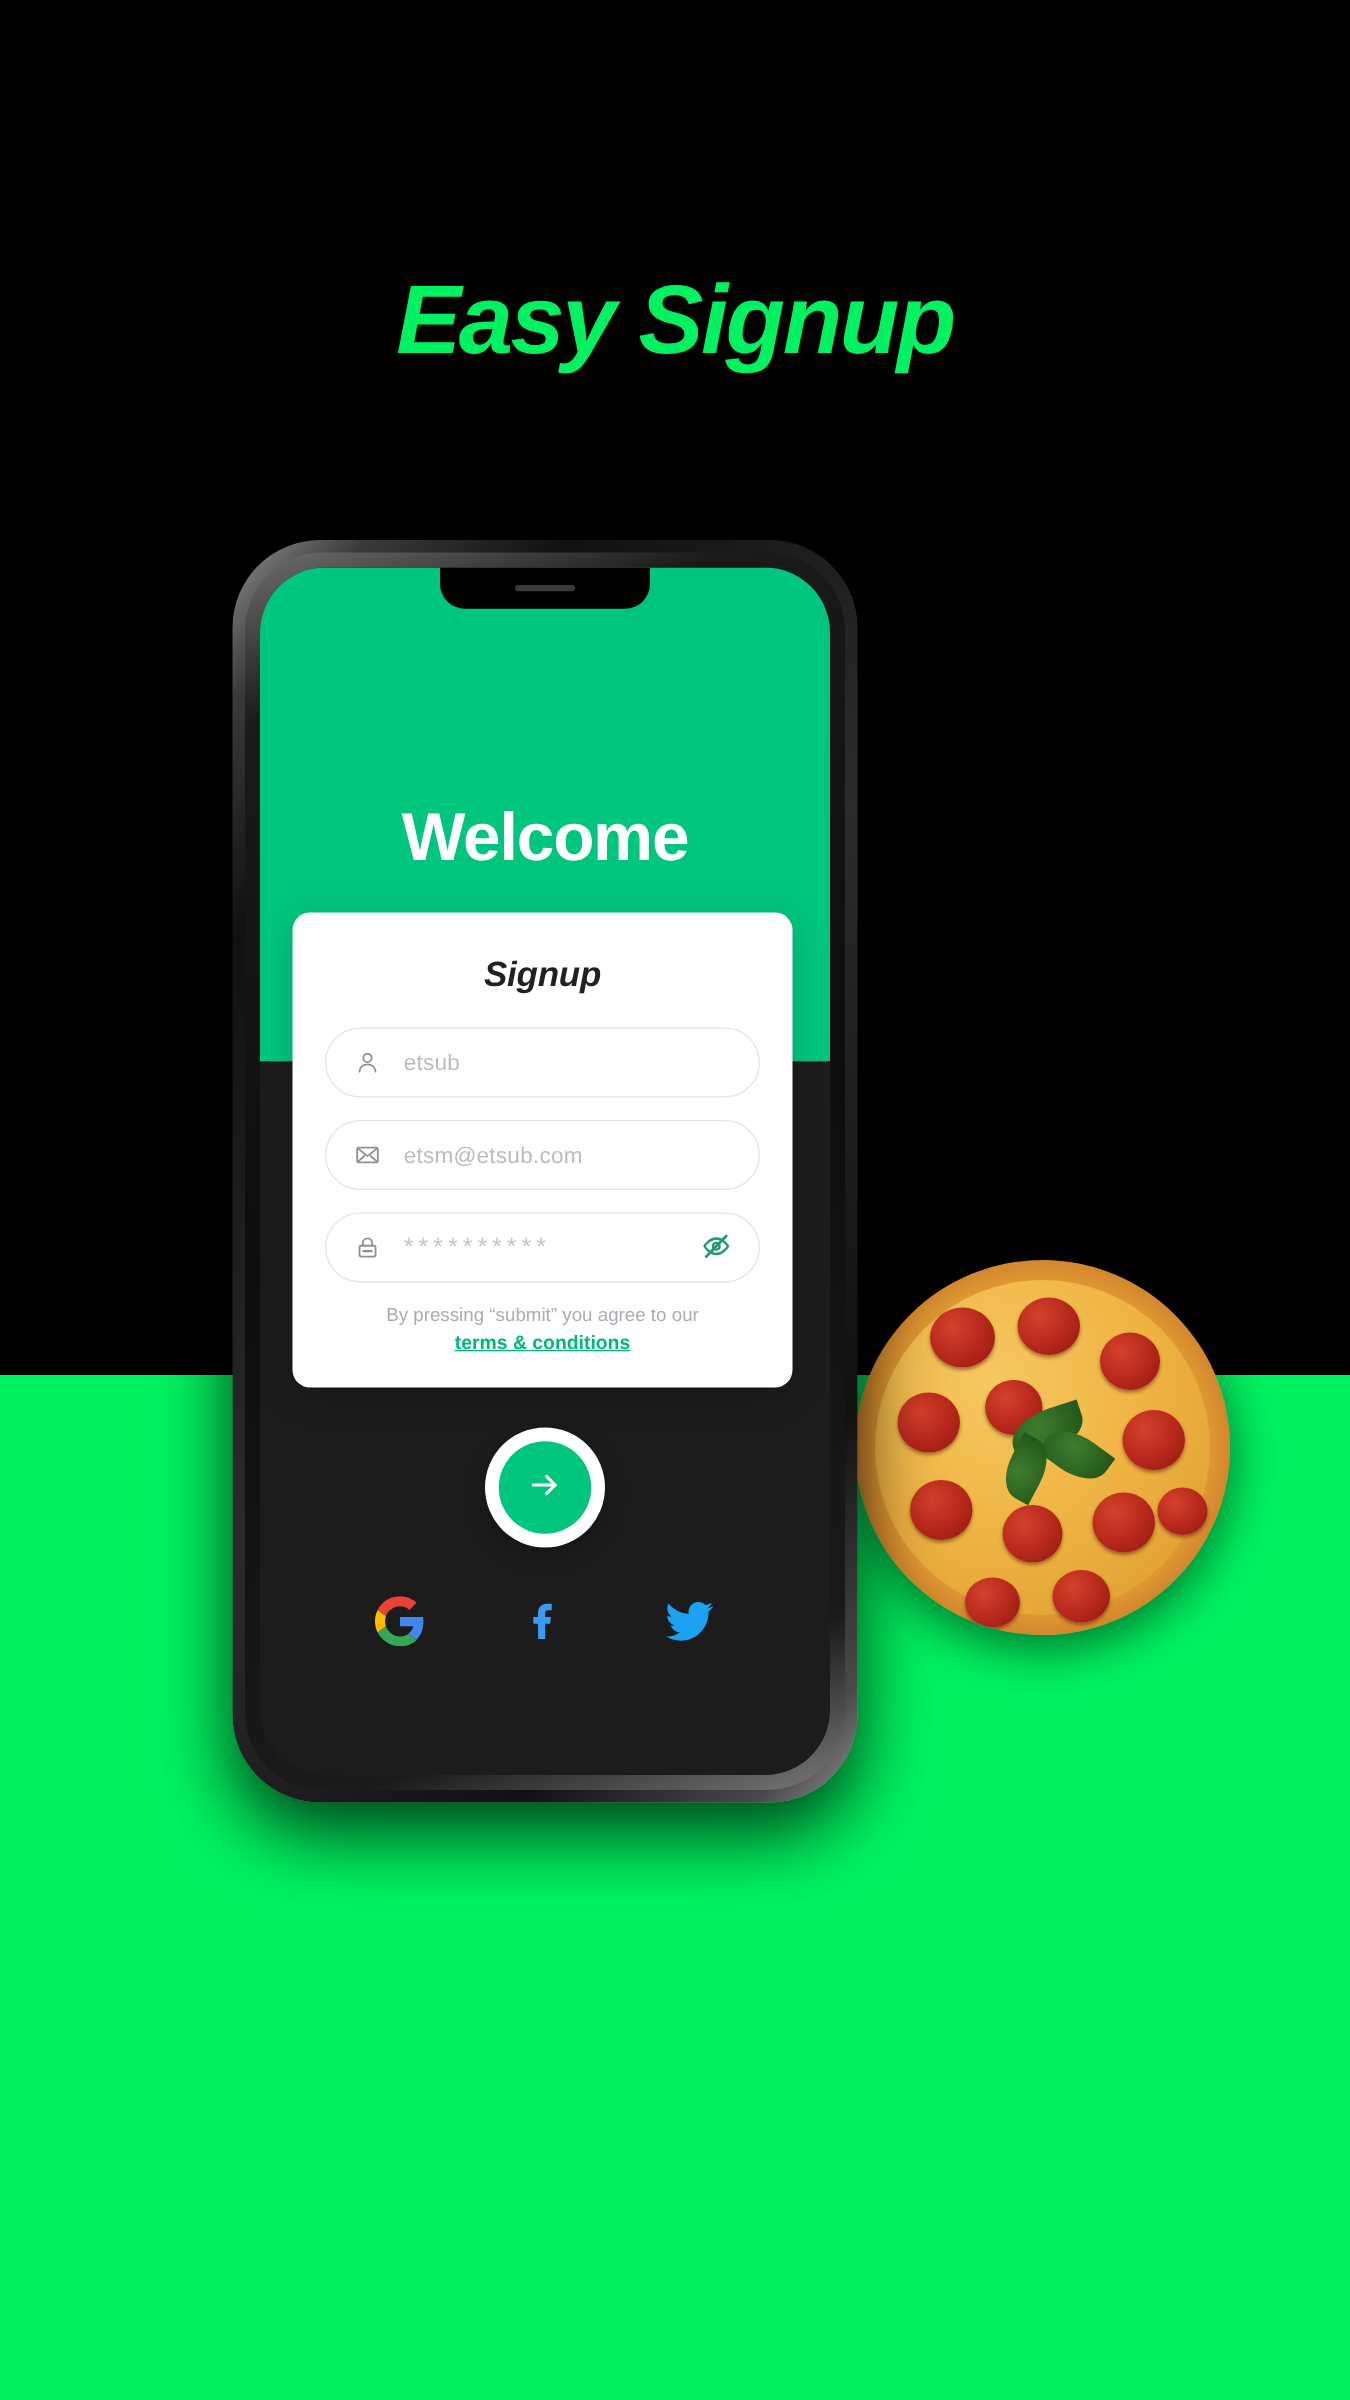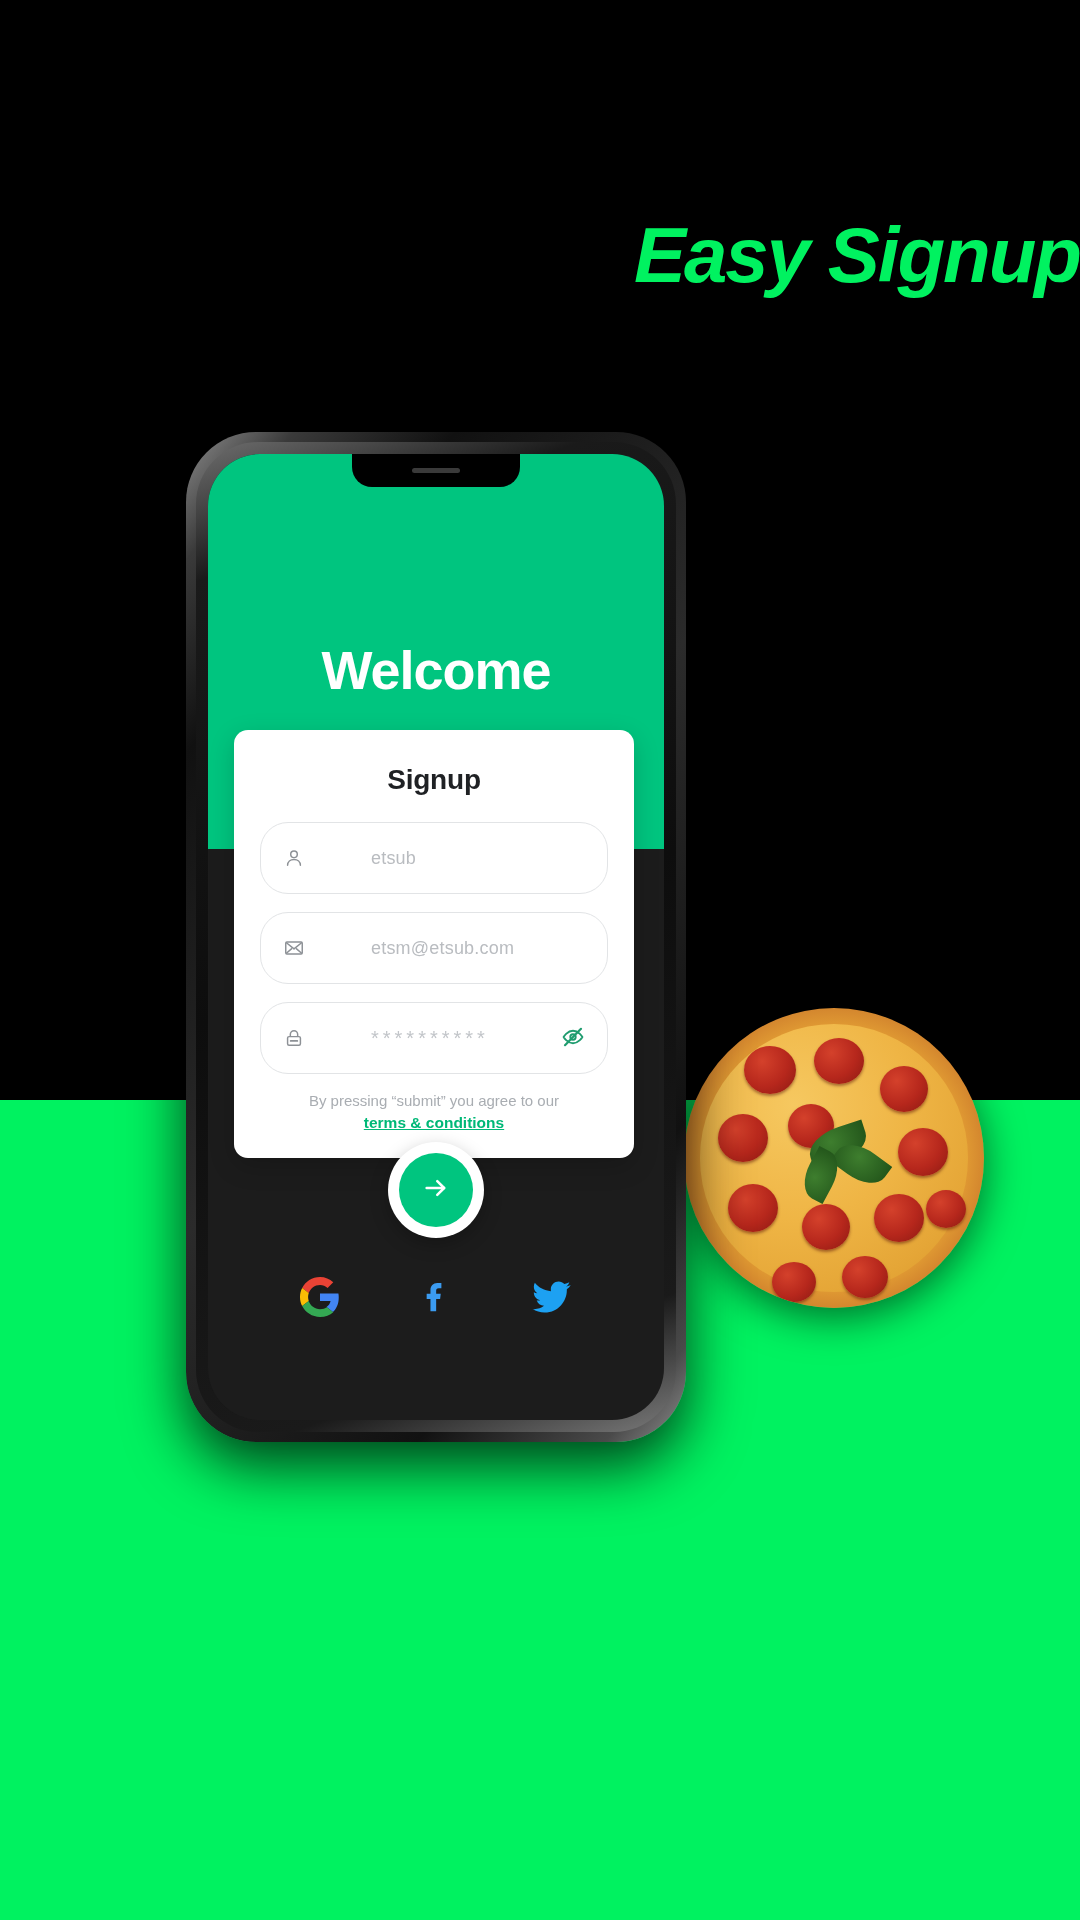--- a/index.html
+++ b/index.html
@@ -17,21 +17,21 @@
     left:0; bottom:0;
     width:1080px; height:820px;
     background:#00F260;
     z-index:0;
   }
 
   
   .headline{
     position:absolute;
     top:210px; left:0; width:1080px;
-    text-align:right;
+    text-align:center;
     z-index:8;
     color:#00F260;
     font-size:78px;
     font-weight:bold;
     font-style:italic;
     letter-spacing:-2px;
     font-family:"Liberation Sans", sans-serif;
   }
 
   
@@ -110,31 +110,30 @@
     left:26px; top:276px;
     width:400px;
     background:#ffffff;
     border-radius:14px;
     padding:34px 26px 26px;
     z-index:6;
     box-shadow:0 8px 26px rgba(0,0,0,.18);
   }
   .card-title{
     text-align:center;font-size:28px;color:#1f2124;font-weight:600;
-    margin-bottom:26px;letter-spacing:-.2px;
+    margin-bottom:26px;letter-spacing:-.2px;font-style:italic;
   }
   .field{
     display:flex;align-items:center;
-    height:72px;
+    height:56px;
     border:1px solid #e2e4e6;
     border-radius:28px;
     padding:0 20px;
     margin-bottom:18px;
     background:#fff;
-    gap:48px;
   }
   .field .ico{width:26px;height:26px;flex:0 0 26px;display:flex;align-items:center;justify-content:center;}
   .field .val{
     margin-left:16px;flex:1;
     font-size:18px;color:#b9bcc0;letter-spacing:.2px;white-space:nowrap;overflow:hidden;
   }
   .field .val.pw{letter-spacing:4px;font-size:20px;color:#c2c5c9;}
   .eye{width:26px;height:26px;flex:0 0 26px;}
 
   .terms{

